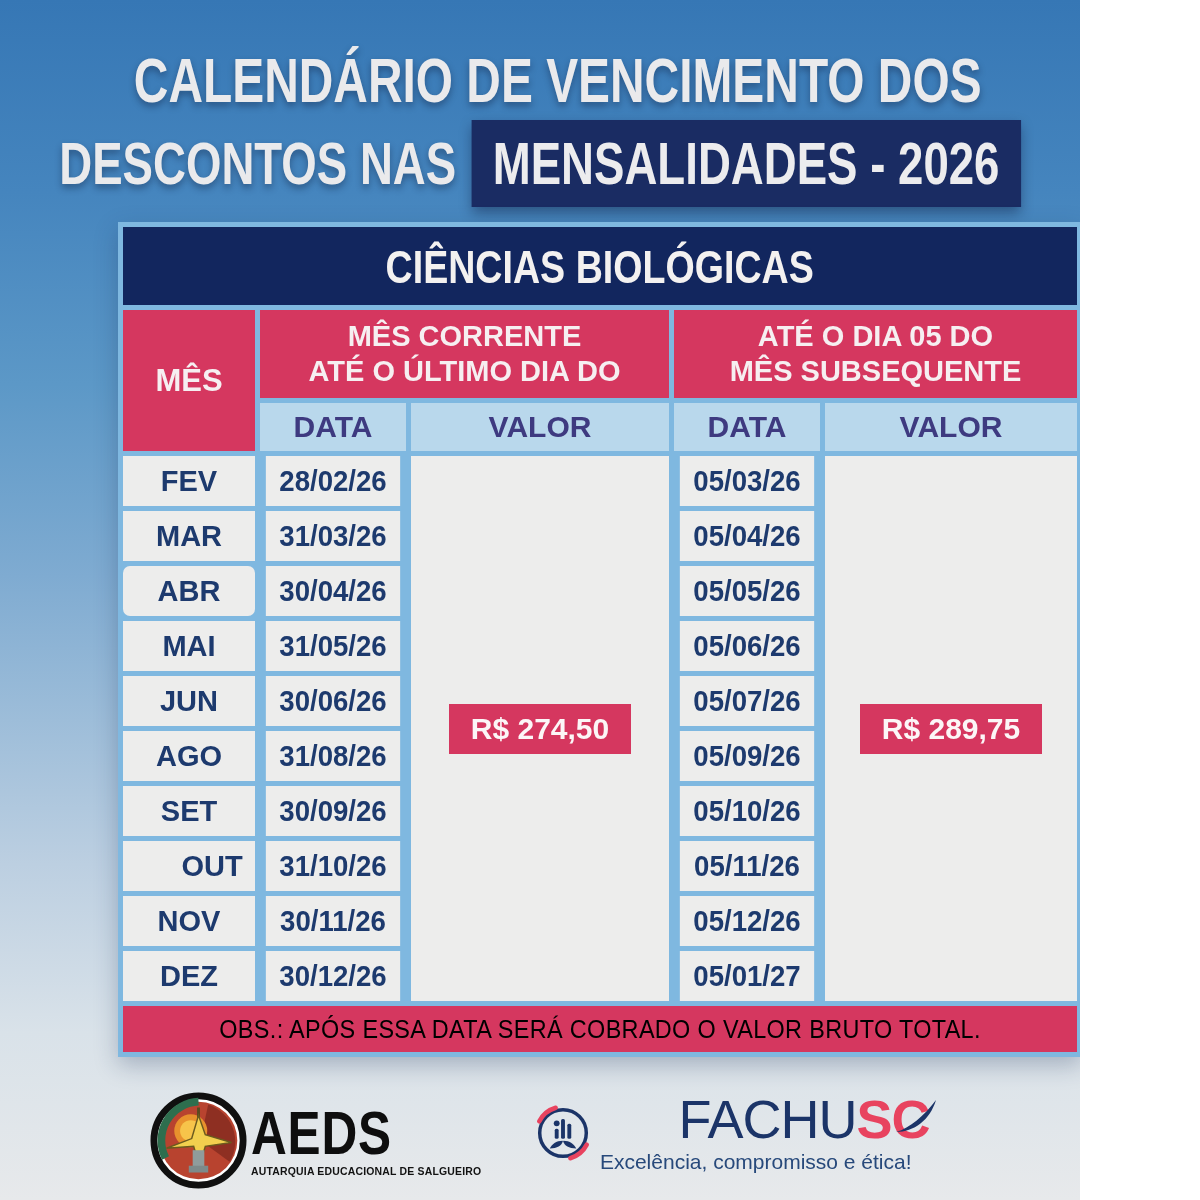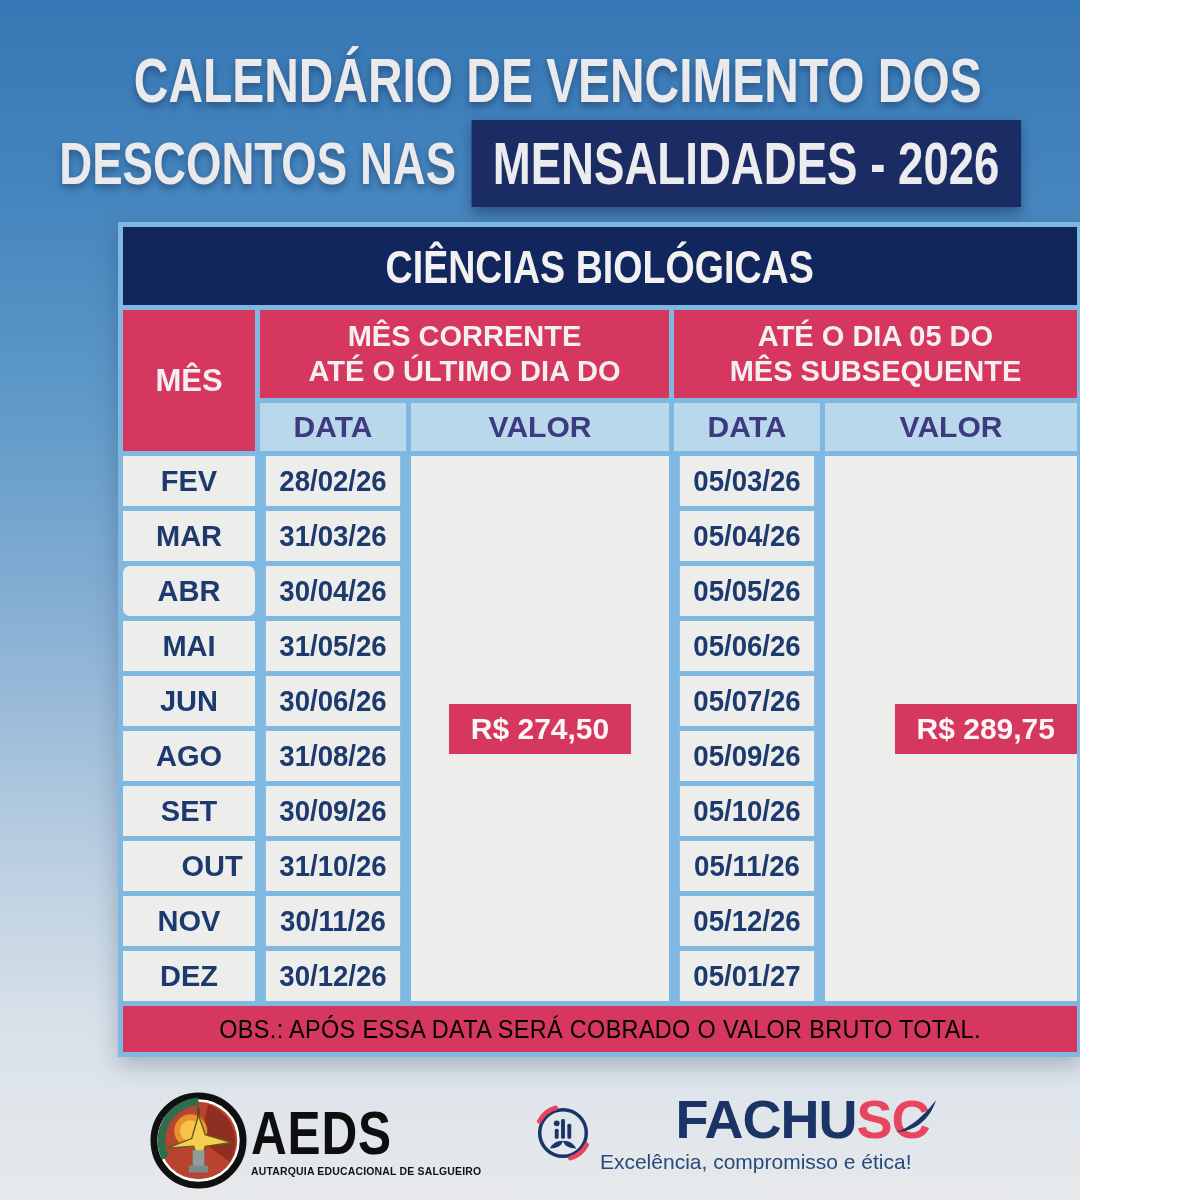--- a/index.html
+++ b/index.html
@@ -58,21 +58,21 @@
   .obs .t-scale{transform:scaleX(.9);}
 
   
   .footer{position:absolute;left:0;right:0;top:1092px;display:flex;justify-content:center;align-items:flex-start;gap:36px;}
   .logo-group{display:flex;align-items:center;gap:4px;}
   .aeds-stack{display:flex;flex-direction:column;align-items:flex-start;}
   .aeds-word{font-size:62px;font-weight:700;color:#0e0e0e;line-height:.95;transform:scaleX(.8);transform-origin:left;letter-spacing:1px;}
   .aeds-sub{font-size:11px;font-weight:700;color:#121212;margin-top:3px;letter-spacing:.2px;transform:scaleX(.95);transform-origin:left;white-space:nowrap;}
   .fachusc-stack{display:flex;flex-direction:column;align-items:flex-end;}
   .fachusc-word{position:relative;display:flex;align-items:baseline;line-height:1;}
-  .w-main{font-size:54px;font-weight:700;color:#1b3468;letter-spacing:-1px;margin-left:20px;}
+  .w-main{font-size:54px;font-weight:400;color:#1b3468;letter-spacing:-1px;margin-left:20px;}
   .w-accent{font-size:54px;font-weight:700;color:#e8435f;letter-spacing:-1px;}
   .swoosh{position:absolute;right:-8px;top:6px;width:44px;height:44px;}
   .tagline{font-size:21px;color:#27497b;margin-top:4px;margin-right:18px;}
 </style>
 </head>
 <body>
 
 <div class="stage">
 
   <div class="photo">
@@ -159,21 +159,21 @@
       <div class="cell gray date" style="grid-column:2;grid-row:11;">30/11/26</div>
       <div class="cell gray date" style="grid-column:4;grid-row:11;">05/12/26</div>
 
       <div class="cell gray month" style="grid-column:1;grid-row:12;">DEZ</div>
       <div class="cell gray date" style="grid-column:2;grid-row:12;">30/12/26</div>
       <div class="cell gray date" style="grid-column:4;grid-row:12;">05/01/27</div>
 
       <div class="cell gray" style="grid-column:3;grid-row:3 / span 10;">
         <span class="badge">R$ 274,50</span>
       </div>
-      <div class="cell gray" style="grid-column:5;grid-row:3 / span 10;justify-content:flex-end;">
+      <div class="cell gray" style="grid-column:5;grid-row:3 / span 10;">
         <span class="badge">R$ 289,75</span>
       </div>
 
       <div class="cell obs" style="grid-column:1 / span 5;grid-row:13;">
         <span class="t-scale">OBS.: APÓS ESSA DATA SERÁ COBRADO O VALOR BRUTO TOTAL.</span>
       </div>
     </div>
   </div>
 
   <div class="footer">

